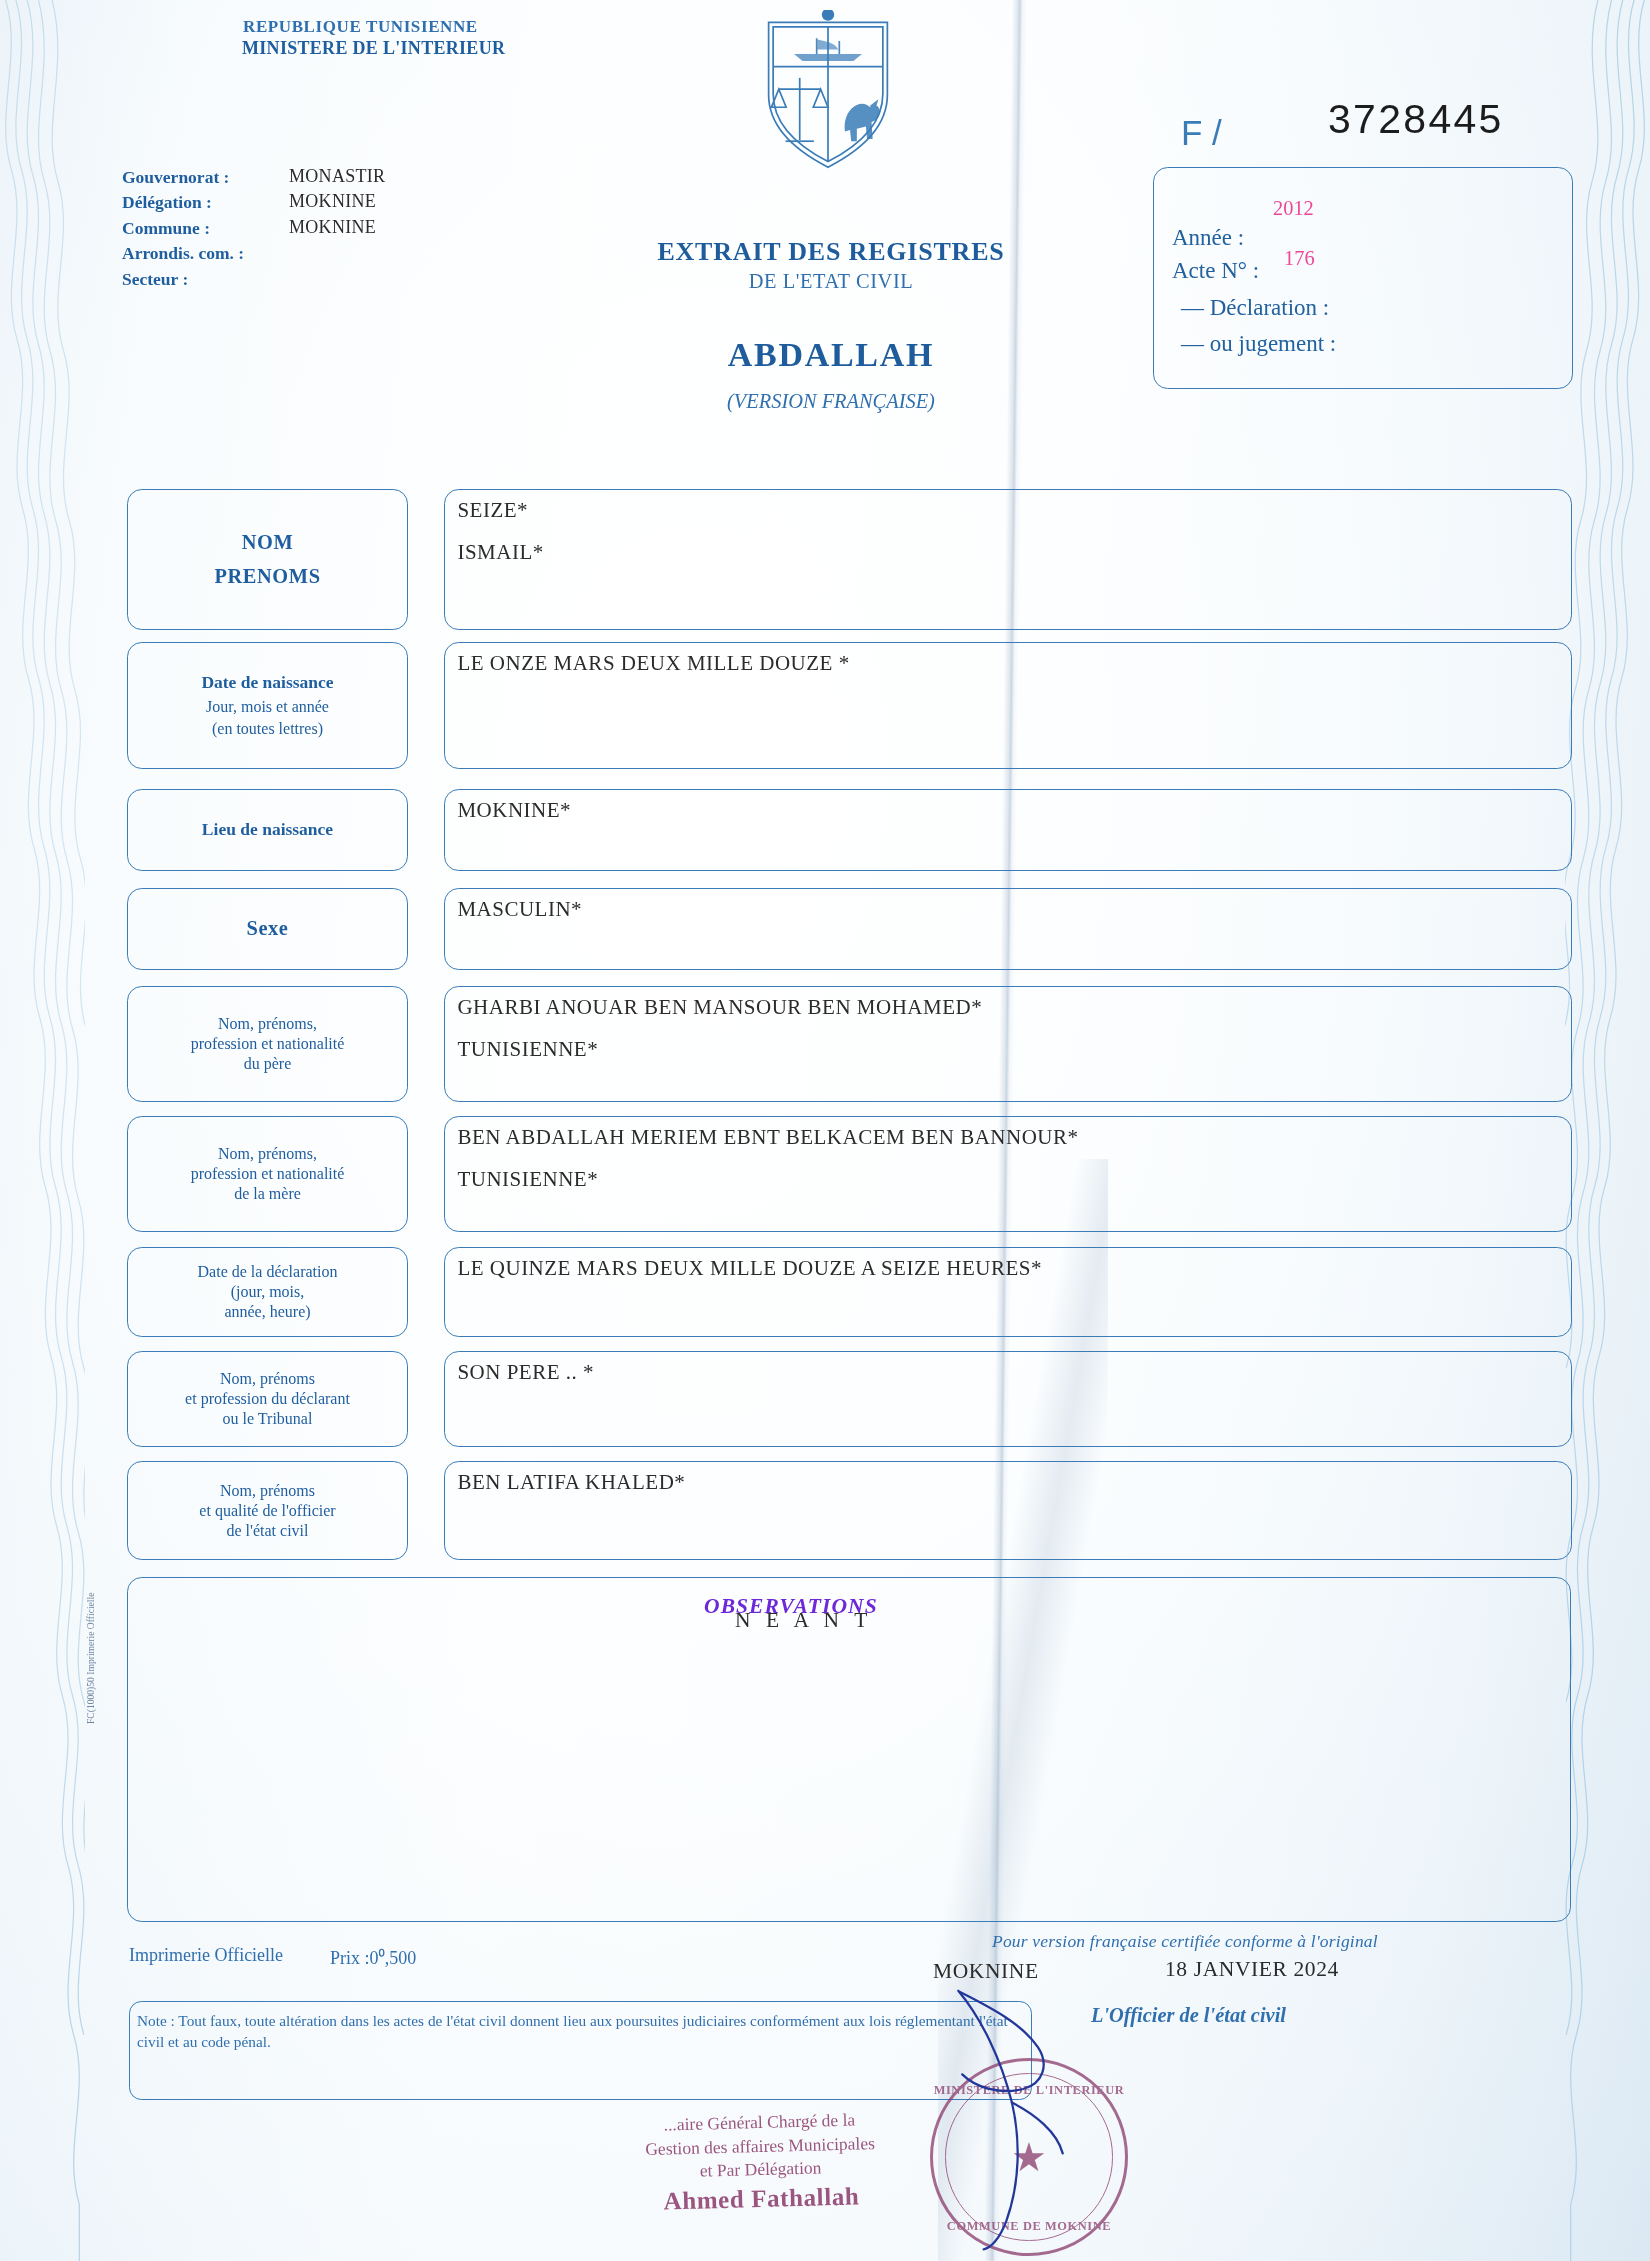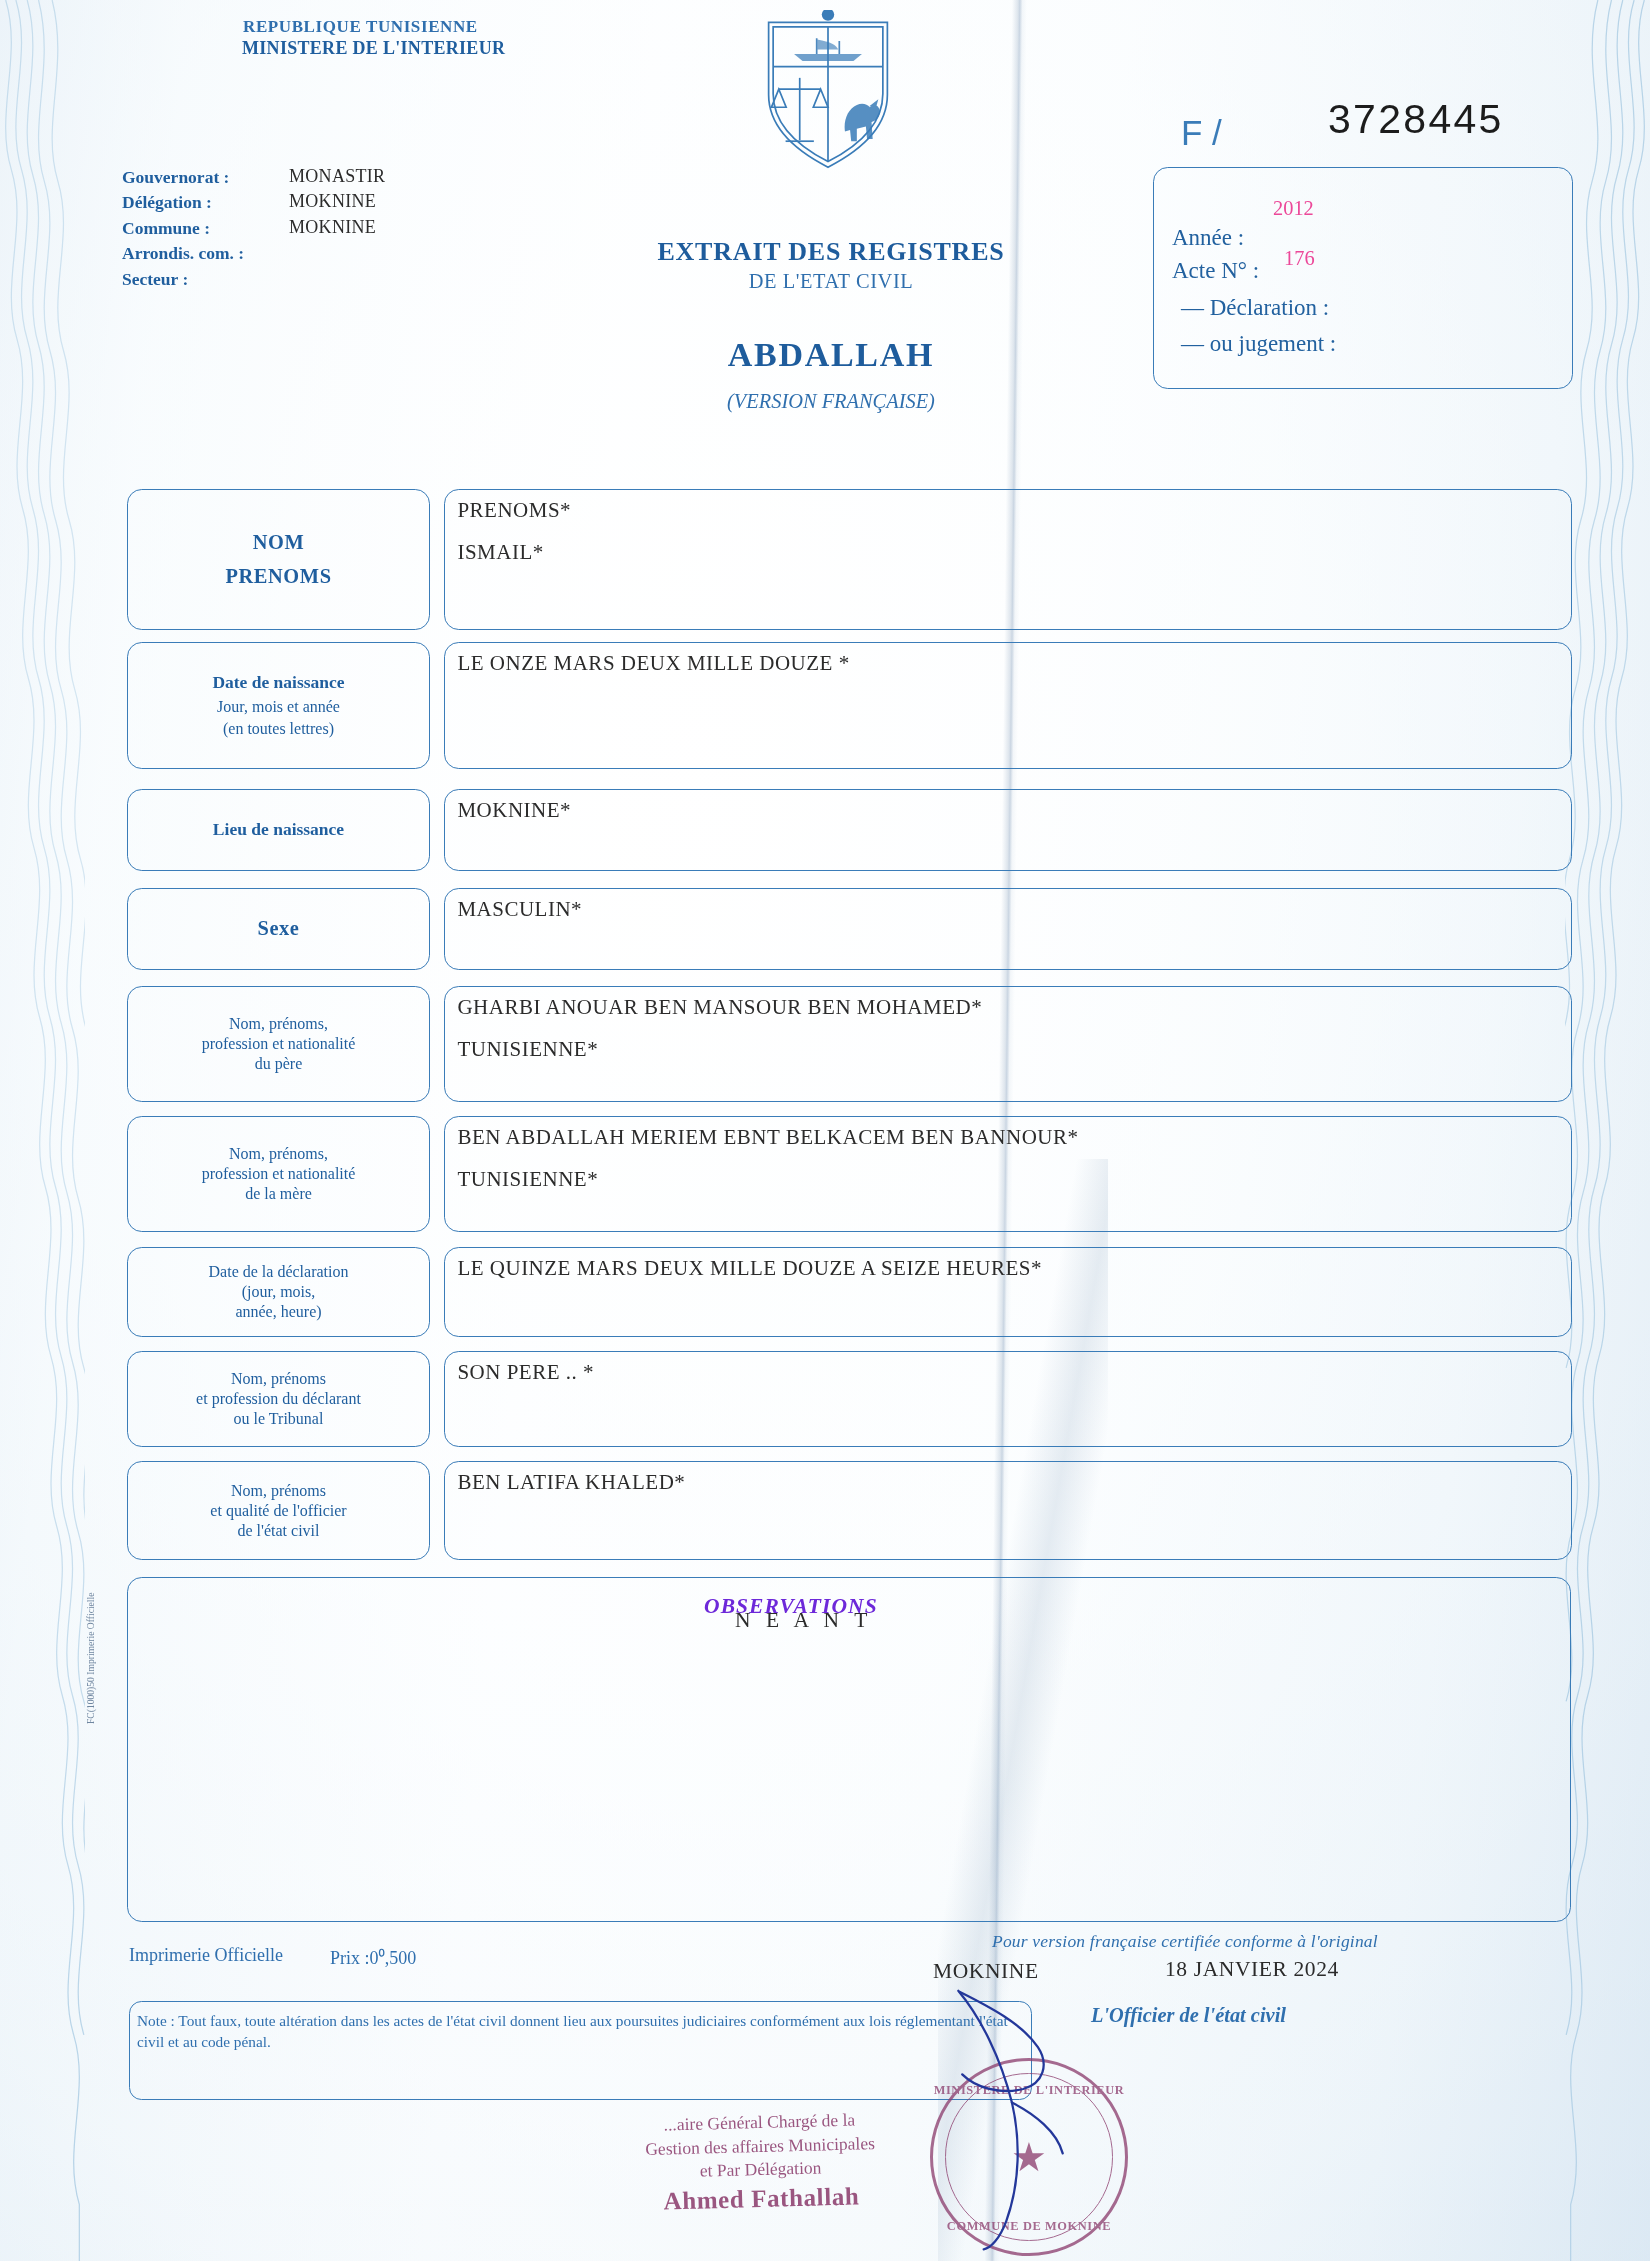--- a/index.html
+++ b/index.html
@@ -176,21 +176,21 @@
   }
 
   
   .frow {
     position: absolute;
     left: 127px;
   }
   .fcell-label {
     position: absolute;
     left: 0; top: 0;
-    width: 303px;
+    width: 281px;
     border: 1.7px solid #3a7cb8;
     border-radius: 14.7px;
     box-sizing: border-box;
     display: flex;
     align-items: center;
     justify-content: center;
     text-align: center;
     color: #1f5e9e;
     line-height: 1.25;
     padding: 0 16px;
@@ -457,21 +457,21 @@
   <span class="lab" style="left:27px; top:127px;">— Déclaration :</span>
   <span class="lab" style="left:27px; top:163px;">— ou jugement :</span>
 </div>
 
 <div class="frow" style="top:489px; width:1444px; height:141px;">
   <div class="fcell-label" style="height:141px; flex-direction:column;">
     <div class="lbl-big">NOM</div>
     <div class="lbl-big" style="margin-top:9px;">PRENOMS</div>
   </div>
   <div class="fcell-value" style="width:1128px; height:141px;">
-    <div class="line">PRENOMS*</div>
+    <div class="line">SEIZE*</div>
     <div class="line">ISMAIL*</div>
   </div>
 </div>
 
 <div class="frow" style="top:642px; width:1444px; height:127px;">
   <div class="fcell-label" style="height:127px; flex-direction:column;">
     <div class="lbl-med">Date de naissance</div>
     <div class="lbl-small" style="margin-top:3.4px;">Jour, mois et année</div>
     <div class="lbl-small" style="margin-top:2.3px;">(en toutes lettres)</div>
   </div>

